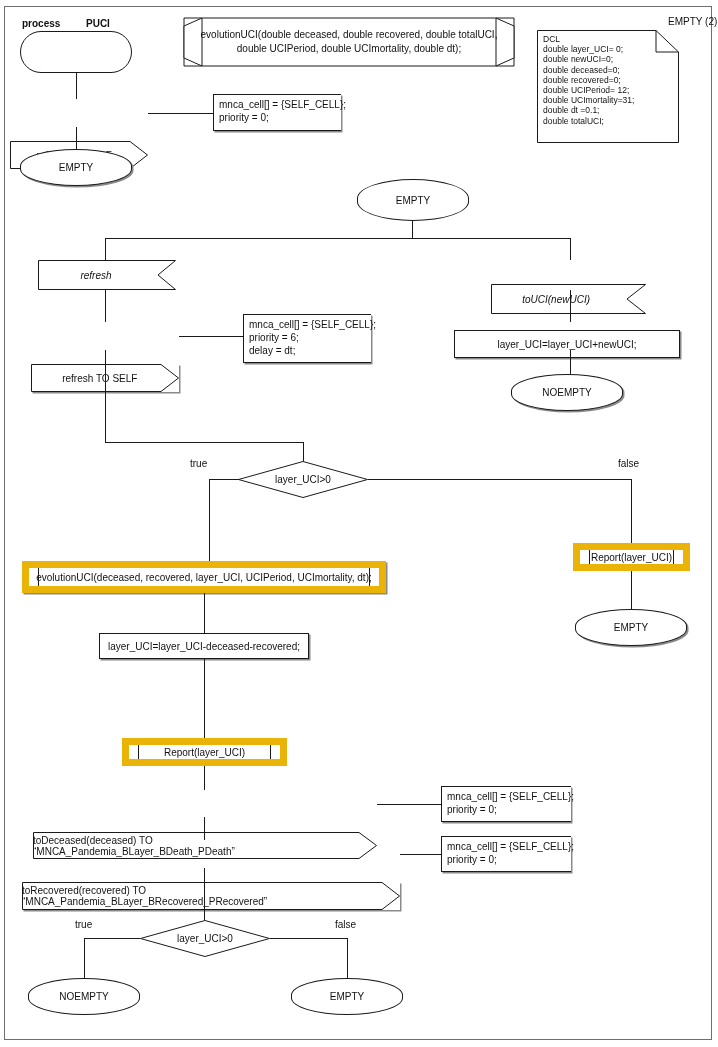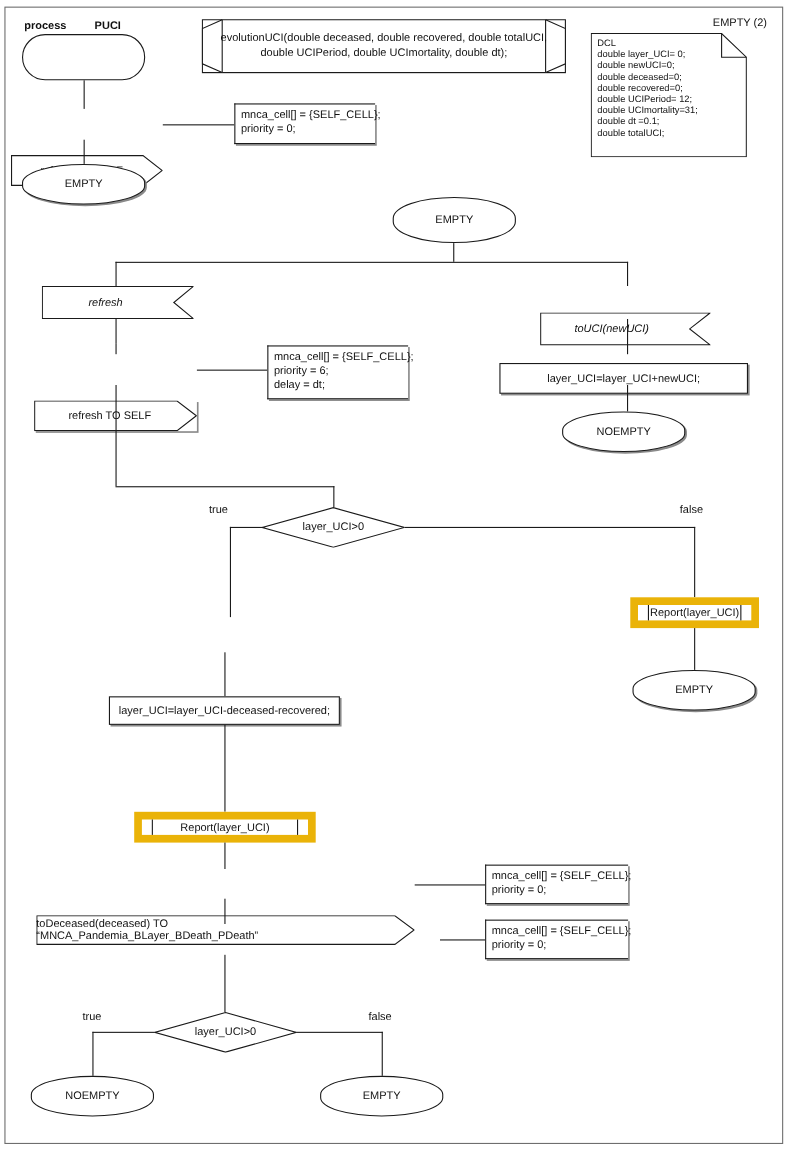--- a/index.html
+++ b/index.html
@@ -154,21 +154,21 @@
   .ln.v{width:1px;}
   .ln.h{height:1px;}
 </style>
 </head>
 <body>
 
 <div id="canvas">
 
   <div class="frame"></div>
 
-  <div class="lbl" style="left:648px;top:16px;">EMPTY (2)</div>
+  <div class="lbl" style="left:668px;top:16px;">EMPTY (2)</div>
 
   <div class="lbl bold" style="left:22px;top:18px;">process</div>
   <div class="lbl bold" style="left:86px;top:18px;">PUCI</div>
 
   <div class="pdecl" style="left:183px;top:17px;width:332px;height:50px;">
     <svg viewBox="0 0 332 50" preserveAspectRatio="none">
       <polygon points="1,1 331,1 331,49 1,49" fill="#fff" stroke="#1a1a1a" stroke-width="1"></polygon>
       <polyline points="19,1 1,9 1,41 19,49" fill="#fff" stroke="#1a1a1a" stroke-width="1"></polyline>
       <polyline points="313,1 331,9 331,41 313,49" fill="#fff" stroke="#1a1a1a" stroke-width="1"></polyline>
       <line x1="19" y1="1" x2="19" y2="49" stroke="#1a1a1a" stroke-width="1"></line>
@@ -279,20 +279,23 @@
   <div class="ln v" style="left:631px;top:479px;height:64px;"></div>
 
   <div class="proc" style="left:573px;top:543px;width:117px;height:28px;">
     <span>Report(layer_UCI)</span>
   </div>
   <div class="ln v" style="left:631px;top:571px;height:38px;"></div>
   <div class="state sh2" style="left:575px;top:609px;width:112px;height:37px;">
     <span>EMPTY</span>
   </div>
 
+  <div class="proc sh" style="left:22px;top:561px;width:364px;height:32px;">
+    <span>evolutionUCI(deceased, recovered, layer_UCI, UCIPeriod, UCImortality, dt);</span>
+  </div>
   <div class="ln v" style="left:204px;top:593px;height:40px;"></div>
 
   <div class="task sh" style="left:99px;top:633px;width:210px;height:26px;">
     <span>layer_UCI=layer_UCI-deceased-recovered;</span>
   </div>
   <div class="ln v" style="left:204px;top:659px;height:79px;"></div>
 
   <div class="proc" style="left:122px;top:738px;width:165px;height:28px;">
     <span>Report(layer_UCI)</span>
   </div>
@@ -303,20 +306,26 @@
       <polygon points="0.5,0.5 326,0.5 343.5,13.5 326,26.5 0.5,26.5" fill="#fff" stroke="#1a1a1a" stroke-width="1"></polygon>
     </svg>
     <span>toDeceased(deceased) TO “MNCA_Pandemia_BLayer_BDeath_PDeath”</span>
   </div>
   <div class="ln h" style="left:377px;top:804px;width:64px;"></div>
   <div class="comment" style="left:441px;top:786px;width:130px;height:36px;">mnca_cell[] = {SELF_CELL};
 priority = 0;</div>
 
   <div class="ln v" style="left:204px;top:817px;height:23px;"></div>
 
+  <div class="outsig sh" style="left:22px;top:840px;width:378px;height:28px;">
+    <svg viewBox="0 0 378 28" preserveAspectRatio="none">
+      <polygon points="0.5,0.5 360,0.5 377.5,14 360,27.5 0.5,27.5" fill="#fff" stroke="#1a1a1a" stroke-width="1"></polygon>
+    </svg>
+    <span>toRecovered(recovered) TO “MNCA_Pandemia_BLayer_BRecovered_PRecovered”</span>
+  </div>
   <div class="ln h" style="left:400px;top:854px;width:41px;"></div>
   <div class="comment" style="left:441px;top:836px;width:130px;height:36px;">mnca_cell[] = {SELF_CELL};
 priority = 0;</div>
 
   <div class="ln v" style="left:204px;top:868px;height:52px;"></div>
 
   <div class="dec" style="left:140px;top:920px;width:130px;height:37px;">
     <svg viewBox="0 0 130 37" preserveAspectRatio="none">
       <polygon points="65,0.5 129.5,18.5 65,36.5 0.5,18.5" fill="#fff" stroke="#1a1a1a" stroke-width="1"></polygon>
     </svg>

